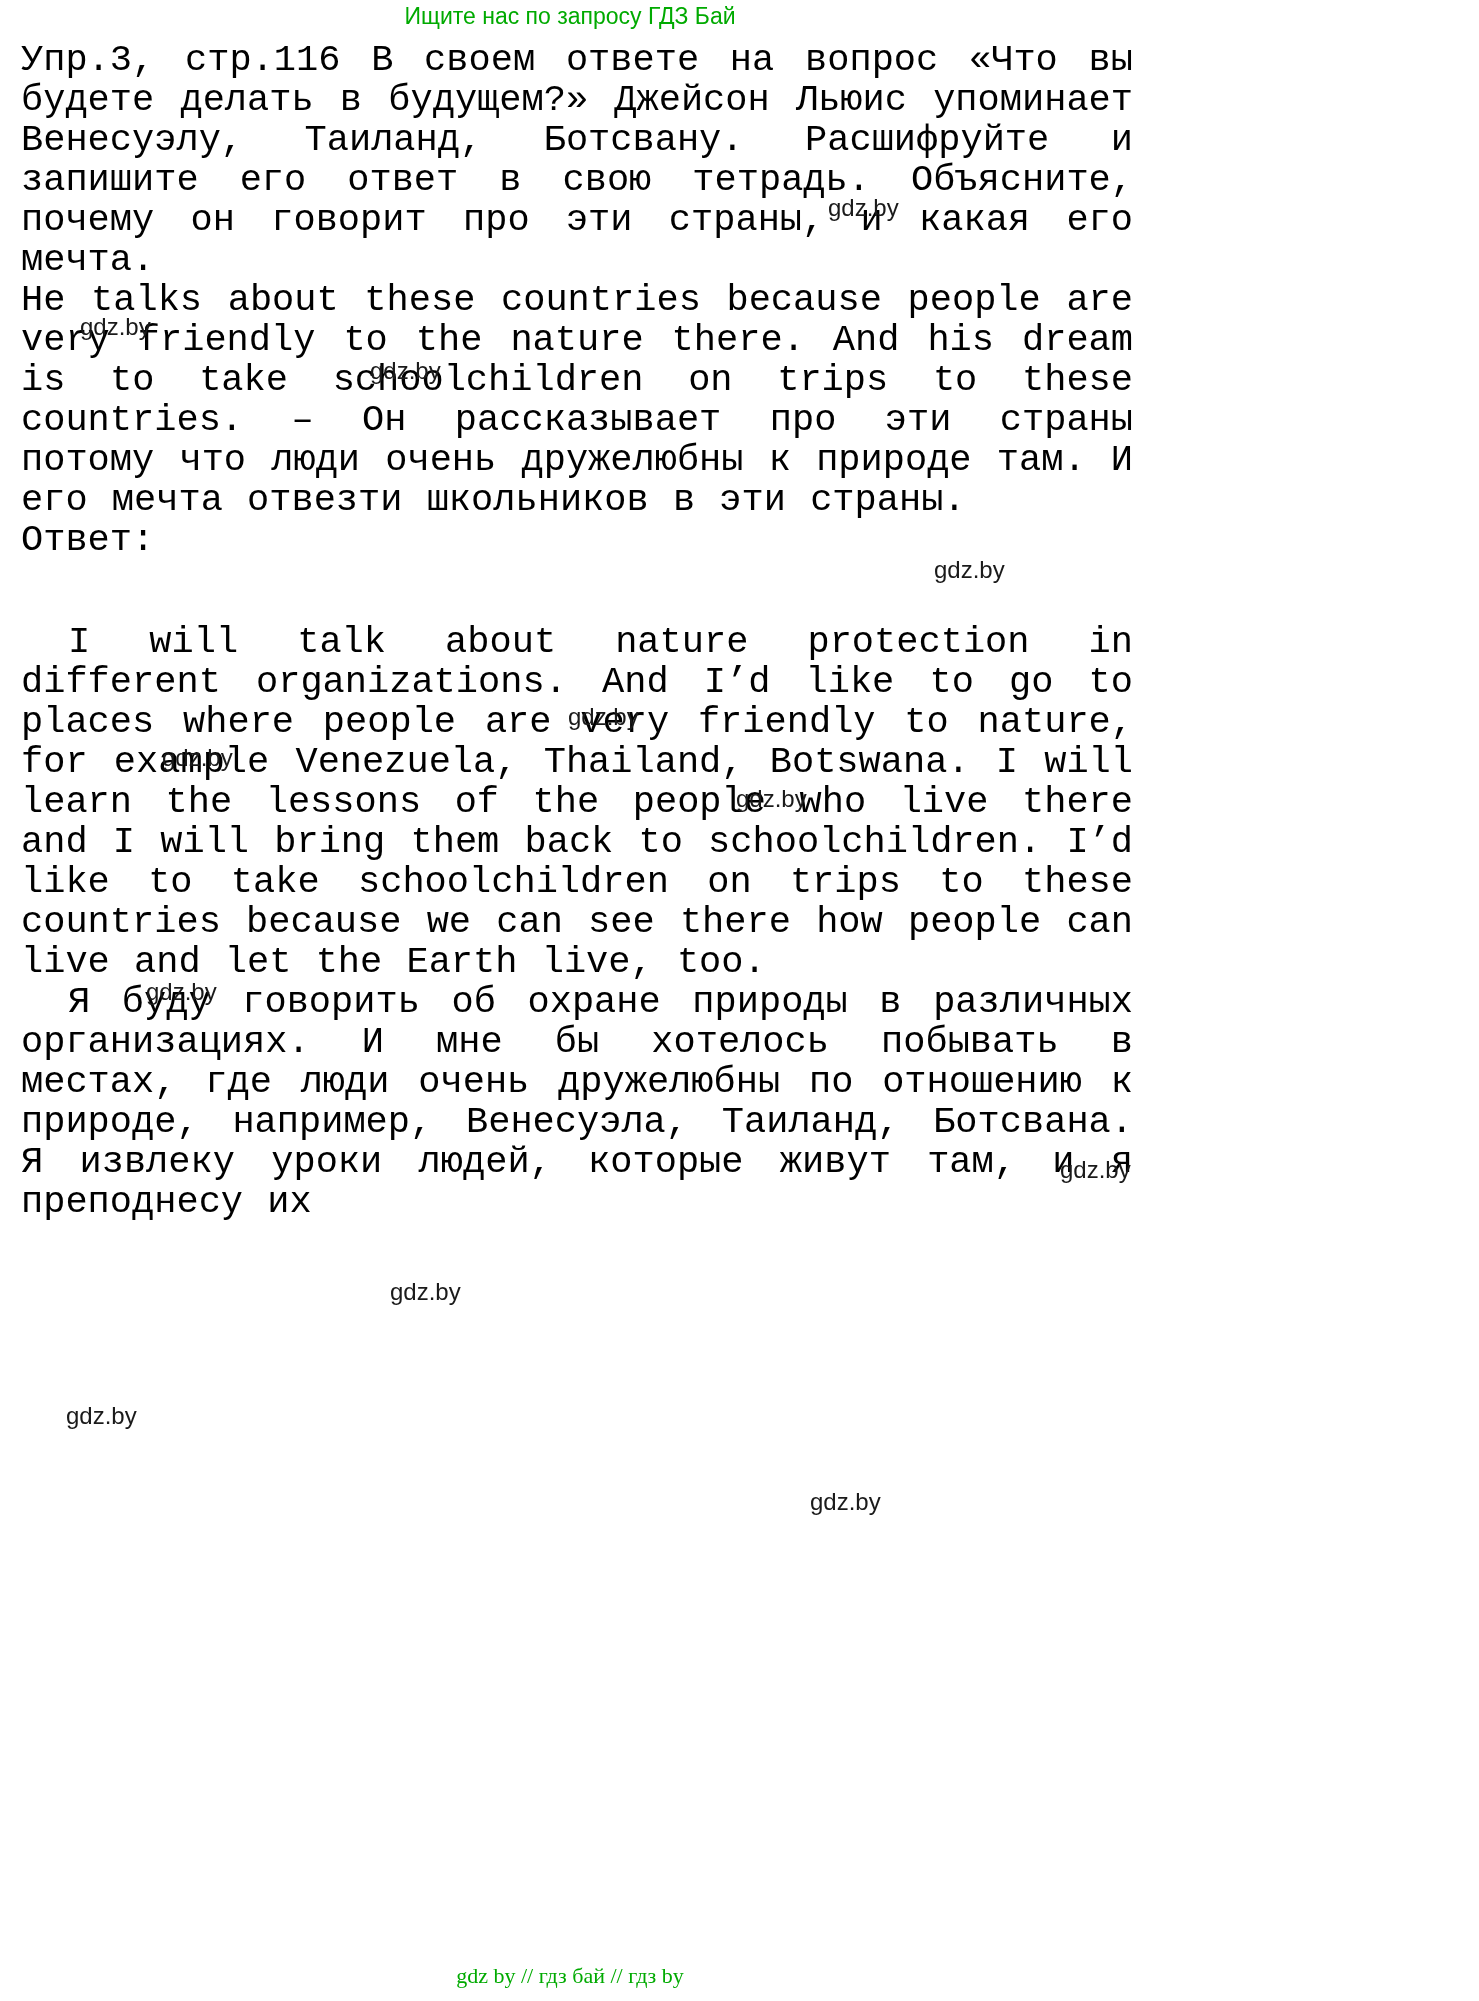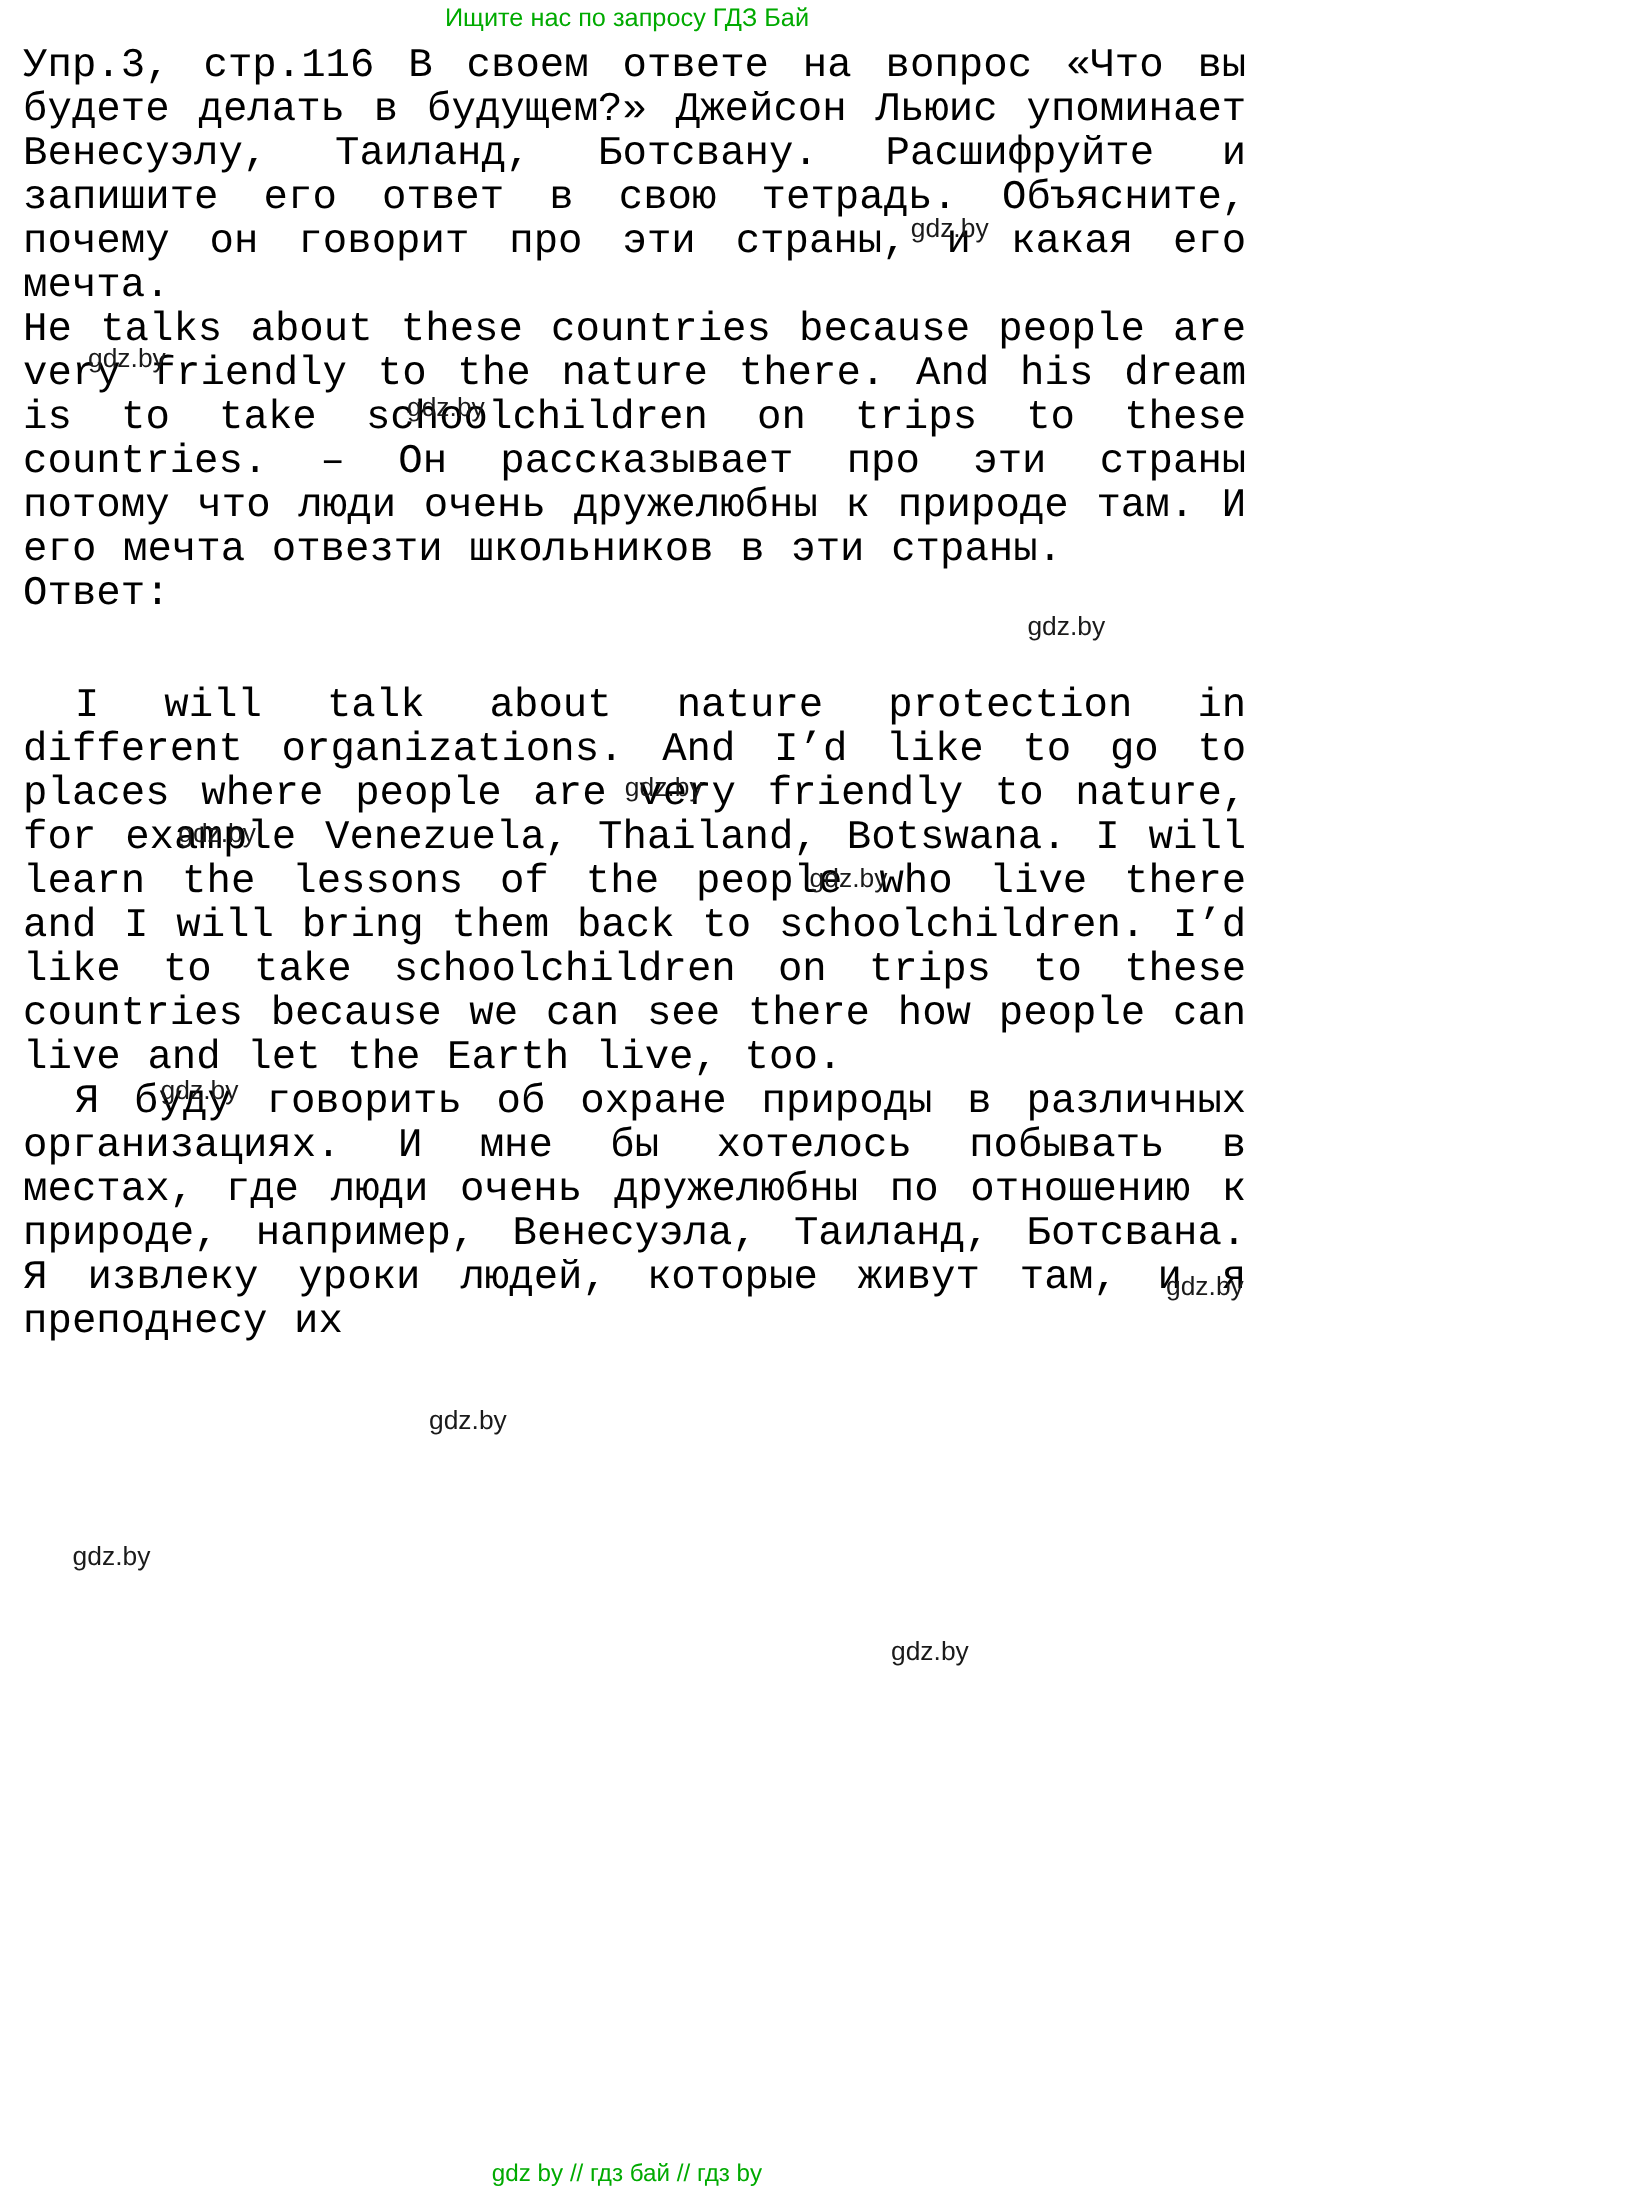--- a/index.html
+++ b/index.html
@@ -46,21 +46,21 @@
     font-size: 24px;
     color: #1a1a1a;
     white-space: nowrap;
   }
   .footer {
     position: absolute;
     bottom: 12px;
     left: 0;
     width: 1140px;
     text-align: center;
-    font-family: Liberation Sans, sans-serif;
+    font-family: Liberation Serif, serif;
     font-size: 22px;
     color: var(--green);
   }
 </style>
 </head>
 <body>
 
 <div class="page">
 
   <div class="promo">Ищите нас по запросу ГДЗ Бай</div>

